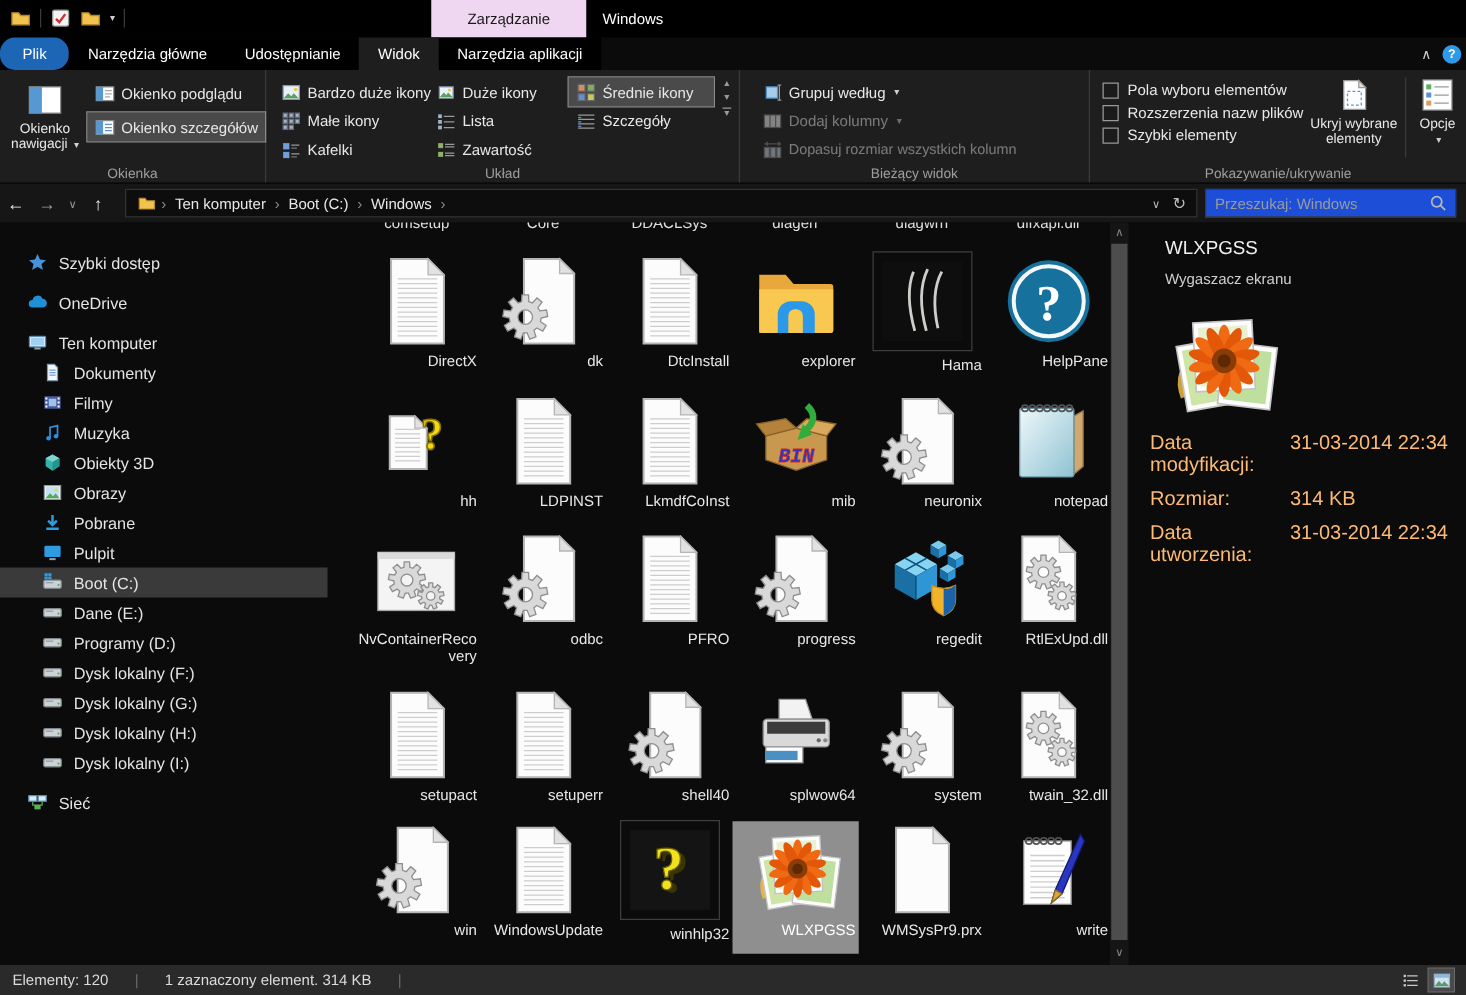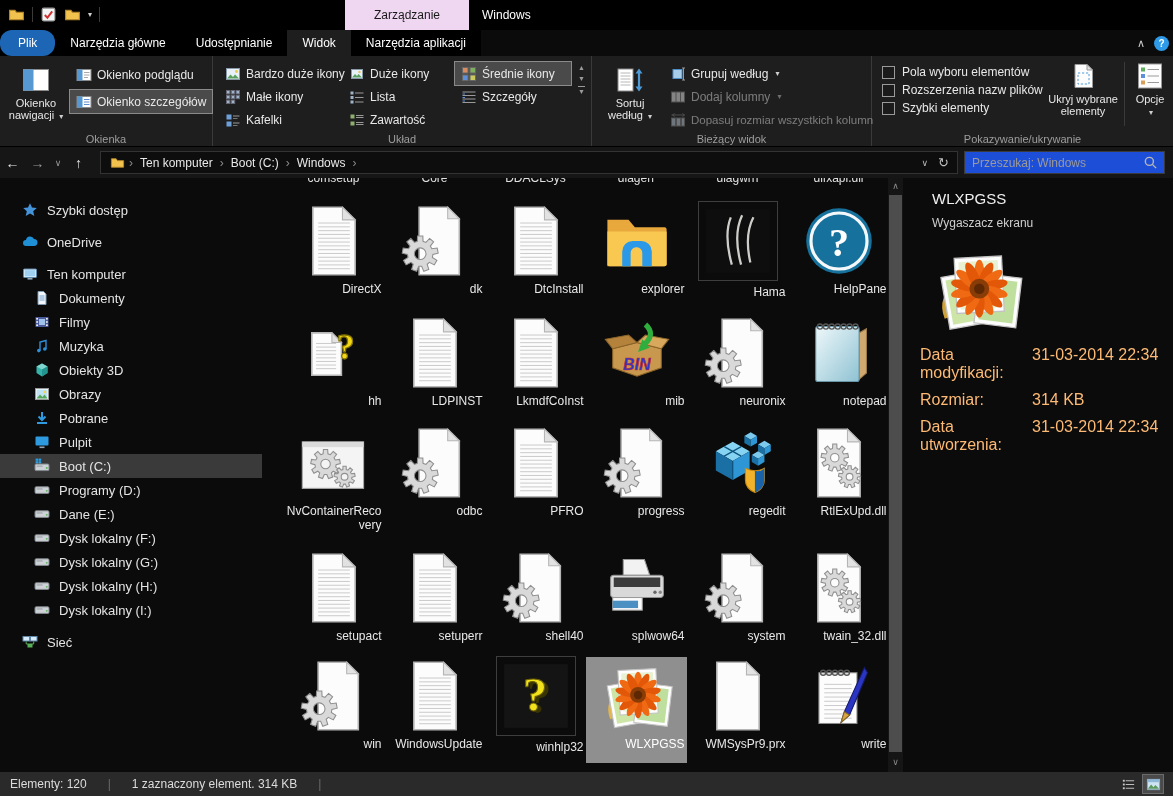--- a/index.html
+++ b/index.html
@@ -299,35 +299,20 @@
       <div class="gal-scroll">
         <span>▲</span>
         <span>▼</span>
         <span class="gal-more">▼</span>
       </div>
       <div class="rg-label">Układ</div>
     </div>
 
     <div class="rgroup rg-view" style="width:280px">
       <div class="rg-content">
-        <div class="bigbtn">
-          <span class="bicon" style="display: inline-block;"><svg viewBox="0 0 30 30" width="100%" height="100%">
-                <rect x="3" y="4" width="15" height="22" fill="#fff" stroke="#8a8a8a"></rect>
-                <g stroke="#b8b8b8">
-                  <line x1="5.5" y1="8" x2="15.5" y2="8"></line>
-                  <line x1="5.5" y1="11" x2="15.5" y2="11"></line>
-                  <line x1="5.5" y1="14" x2="15.5" y2="14"></line>
-                  <line x1="5.5" y1="17" x2="15.5" y2="17"></line>
-                  <line x1="5.5" y1="20" x2="15.5" y2="20"></line>
-                </g>
-                <path d="M24 7.5 v15" stroke="#4f9bd8" stroke-width="2.2"></path>
-                <path d="M24 3.5 l-3.5 5 h7z M24 26.5 l-3.5 -5 h7z" fill="#4f9bd8"></path>
-              </svg></span>
-          <span><span>Sortuj według</span> <span class="ddm">▾</span></span>
-        </div>
         <div class="viewcol">
           <div class="rowbtn">
             <span class="sicon" style="display: inline-block;"><svg viewBox="0 0 16 16" width="100%" height="100%">
                   <rect x="3" y="3.5" width="9" height="9" fill="#a8cdea" stroke="#4f8fc8"></rect>
                   <path d="M13.5 2 v12 M12 2 h3 M12 14 h3" stroke="#9a9a9a" fill="none"></path>
                 </svg></span>
             <span>Grupuj według</span>
               <span class="ddm">▾</span>
           </div>
           <div class="rowbtn disabled">
@@ -531,29 +516,29 @@
               <circle cx="12.8" cy="10" r=".9" fill="#58b058"></circle>
             </svg></span>
           <span>Boot (C:)</span>
         </div>
         <div class="side-item d1">
           <span class="si" style="display: inline-block;"><svg viewBox="0 0 16 16" width="100%" height="100%">
               <rect x="1" y="4.8" width="14" height="6.6" rx="1.2" fill="#cdd2d6" stroke="#7f858a"></rect>
               <rect x="2.6" y="6.4" width="6" height="1.1" fill="#9aa0a6"></rect>
               <circle cx="12.8" cy="8.8" r=".9" fill="#58b058"></circle>
             </svg></span>
-          <span>Programy (D:)</span>
+          <span>Dane (E:)</span>
         </div>
         <div class="side-item d1">
           <span class="si" style="display: inline-block;"><svg viewBox="0 0 16 16" width="100%" height="100%">
               <rect x="1" y="4.8" width="14" height="6.6" rx="1.2" fill="#cdd2d6" stroke="#7f858a"></rect>
               <rect x="2.6" y="6.4" width="6" height="1.1" fill="#9aa0a6"></rect>
               <circle cx="12.8" cy="8.8" r=".9" fill="#58b058"></circle>
             </svg></span>
-          <span>Dane (E:)</span>
+          <span>Programy (D:)</span>
         </div>
         <div class="side-item d1">
           <span class="si" style="display: inline-block;"><svg viewBox="0 0 16 16" width="100%" height="100%">
               <rect x="1" y="4.8" width="14" height="6.6" rx="1.2" fill="#cdd2d6" stroke="#7f858a"></rect>
               <rect x="2.6" y="6.4" width="6" height="1.1" fill="#9aa0a6"></rect>
               <circle cx="12.8" cy="8.8" r=".9" fill="#58b058"></circle>
             </svg></span>
           <span>Dysk lokalny (F:)</span>
         </div>
         <div class="side-item d1">
@@ -738,21 +723,21 @@
                     <line x1="20" y1="46.80000000000001" x2="50" y2="46.80000000000001"></line>
                     <line x1="20" y1="50.40000000000001" x2="50" y2="50.40000000000001"></line>
                     <line x1="20" y1="54.000000000000014" x2="50" y2="54.000000000000014"></line>
                     <line x1="20" y1="57.600000000000016" x2="50" y2="57.600000000000016"></line>
                     <line x1="20" y1="61.20000000000002" x2="50" y2="61.20000000000002"></line>
                   </g>
                 </svg></span></div>
             <div class="tile-lb">LkmdfCoInst</div>
           </div>
           <div class="tile">
-            <div class="tile-ic"><span style="display: inline-block; width: 100%; height: 100%;"><svg viewBox="0 0 70 70" width="100%" height="100%">
+            <div class="tile-ic"><span style="display: inline-block; width: 100%; height: 100%; font-family: Liberation Mono, monospace;"><svg viewBox="0 0 70 70" width="100%" height="100%">
                   <path d="M12 31 L35 25 L58 31 L58 49 L35 57 L12 49 Z" fill="#c9984f" stroke="#8a6428"></path>
                   <path d="M12 31 L5 22 L27 18 L35 25z" fill="#b5823c" stroke="#8a6428"></path>
                   <path d="M58 31 L65 22 L43 18 L35 25z" fill="#d8a85c" stroke="#8a6428"></path>
                   <path d="M43 8 q10 9 -1 19" stroke="#2fae3e" stroke-width="5" fill="none"></path>
                   <path d="M47 30 l-11 4 l4 -12z" fill="#2fae3e"></path>
                   <text x="35" y="51" font-size="15" font-style="italic" font-weight="bold" fill="#2a35cc" stroke="#cc2a2a" stroke-width="0.6" text-anchor="middle">BIN</text>
                 </svg></span></div>
             <div class="tile-lb">mib</div>
           </div>
           <div class="tile">

